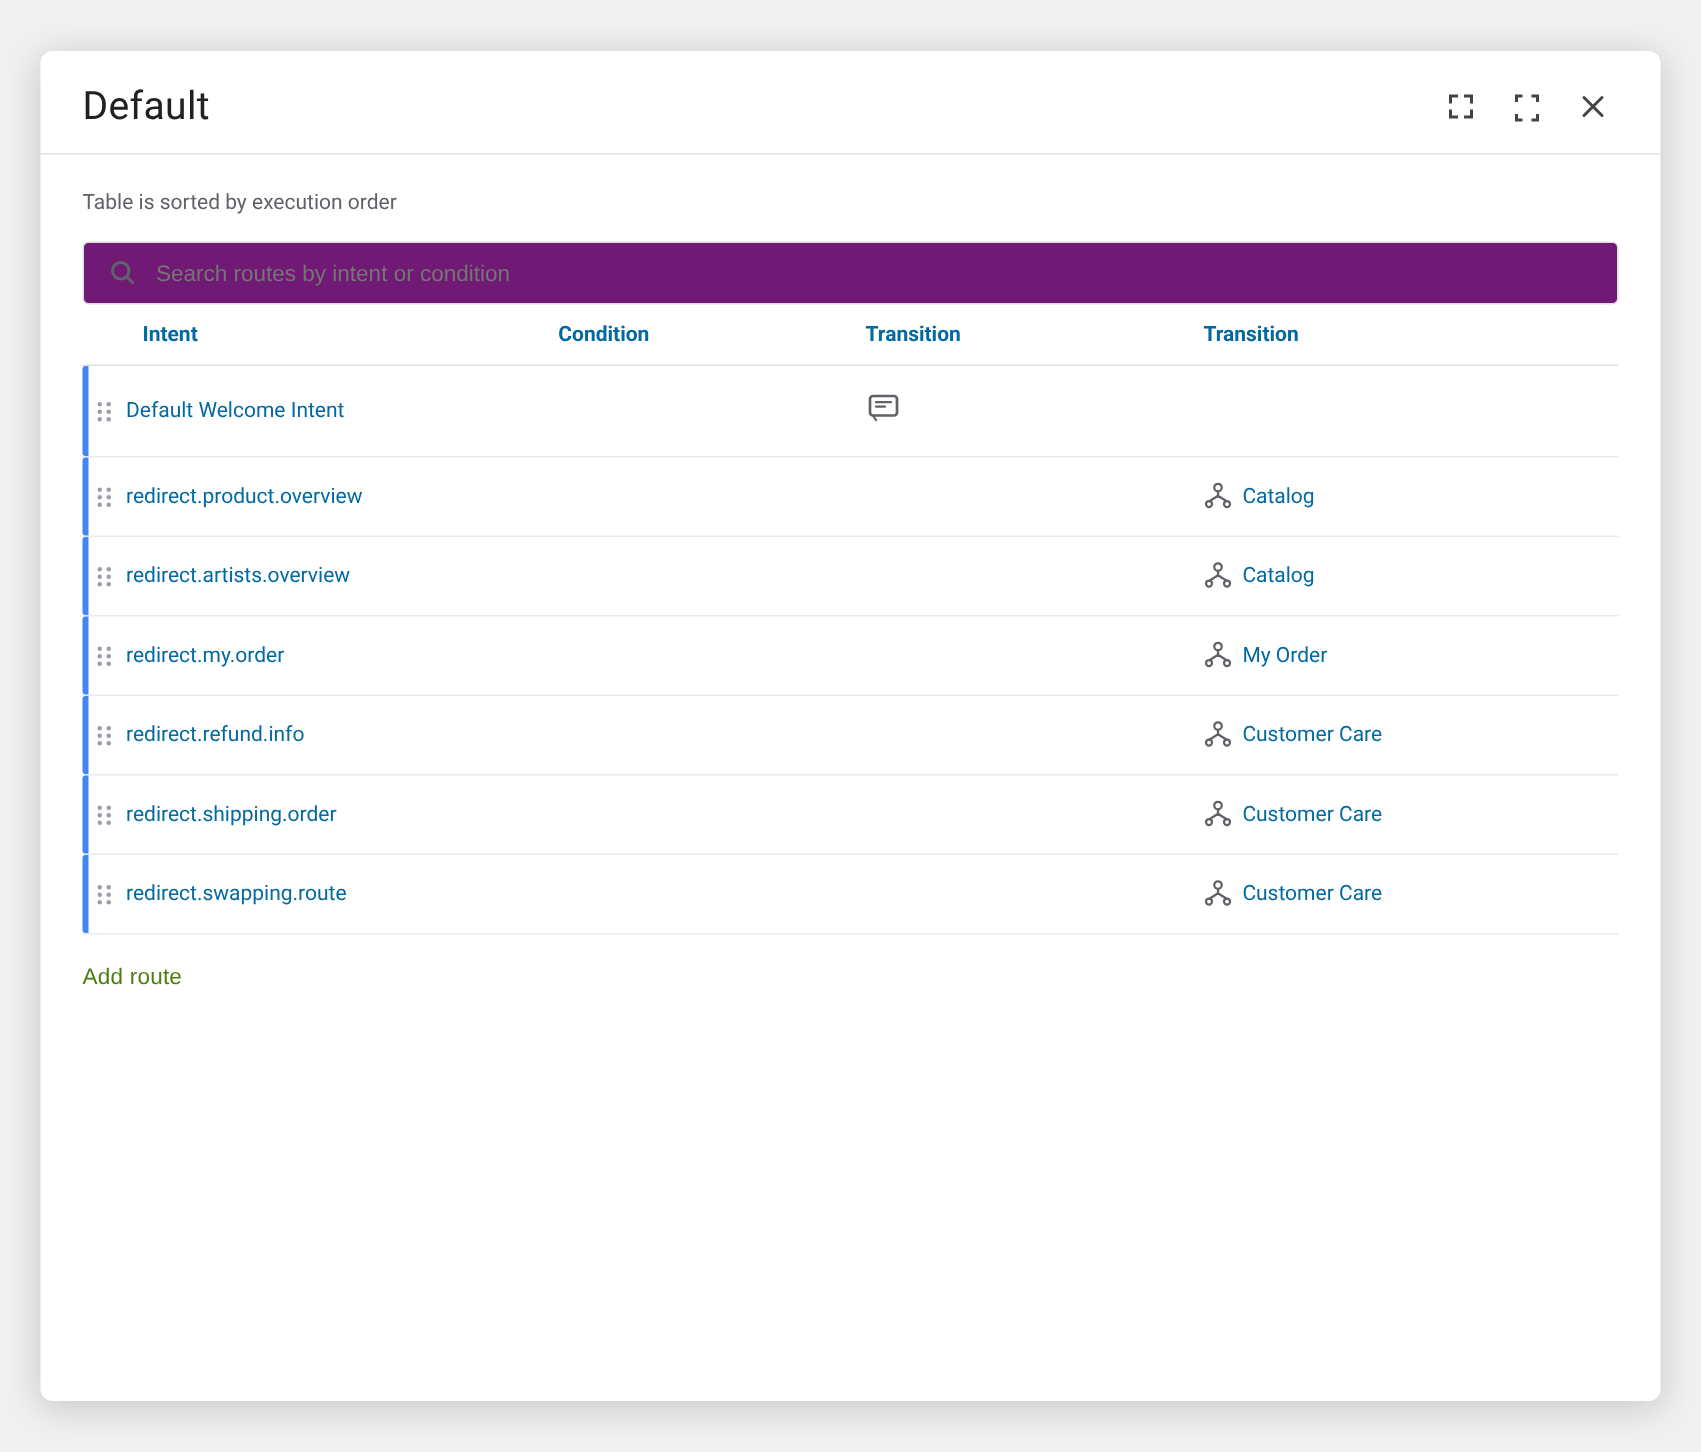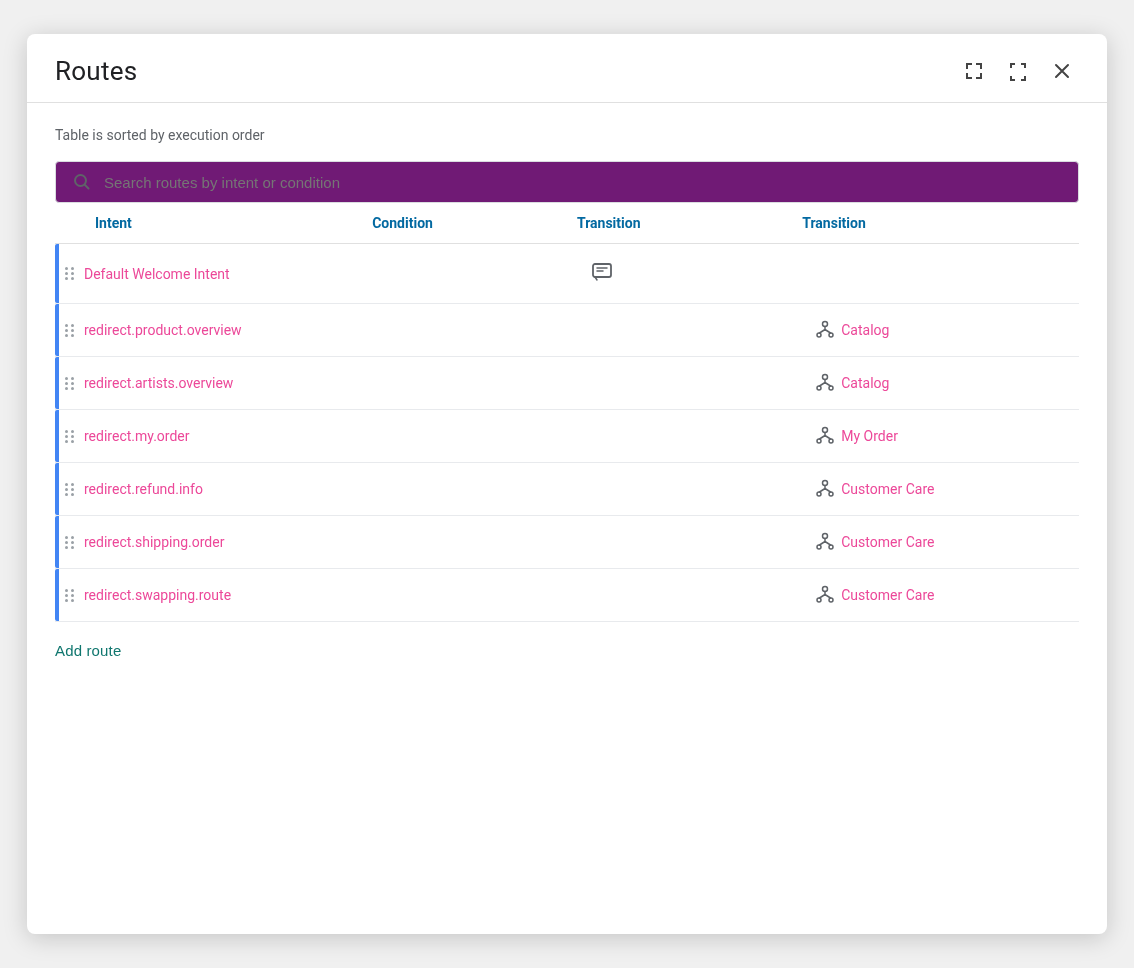--- a/index.html
+++ b/index.html
@@ -132,23 +132,23 @@
     .routes-table thead th:nth-child(4) {
       width: 28%;
     }
 
     .routes-table tbody tr {
       border-bottom: 1px solid #e8eaed;
       position: relative;
     }
 
     .routes-table tbody tr td {
-      padding: 16px 23px;
+      padding: 16px 10px;
       font-size: 14px;
-      color: #ec4899;
+      color: #0369a1;
       vertical-align: middle;
     }
 
     .routes-table tbody tr td:first-child {
       padding-left: 8px;
     }
 
     .drag-handle {
       display: inline-flex;
       flex-direction: column;
@@ -204,36 +204,36 @@
     .message-icon {
       font-size: 22px;
       color: #5f6368;
       display: inline-flex;
       align-items: center;
     }
 
     .add-route-btn {
       background: none;
       border: none;
-      color: #0f766e;
+      color: #4d7c0f;
       font-size: 15px;
       font-weight: 500;
       cursor: pointer;
       padding: 10px 0;
       margin-top: 10px;
       text-align: left;
       letter-spacing: 0.01em;
     }
   </style>
 </head>
 <body>
 
 <div class="modal">
   <div class="modal-header">
-    <span class="modal-title">Routes</span>
+    <span class="modal-title">Default</span>
     <div class="header-icons">
       <button class="header-icon-btn" title="Expand">
         <svg width="22" height="22" viewBox="0 0 22 22" fill="none" xmlns="http://www.w3.org/2000/svg">
           <path d="M3 3h6v2H5v4H3V3zm10 0h6v6h-2V5h-4V3zM3 13h2v4h4v2H3v-6zm14 4h-4v2h6v-6h-2v4z" fill="#444"></path>
         </svg>
       </button>
       <button class="header-icon-btn" title="Collapse">
         <svg width="22" height="22" viewBox="0 0 22 22" fill="none" xmlns="http://www.w3.org/2000/svg">
           <path d="M8 3H3v5h2V5h3V3zm6 0h5v5h-2V5h-3V3zm0 16h3v-3h2v5h-5v-2zM8 19H5v-3H3v5h5v-2z" fill="#444"></path>
         </svg>

